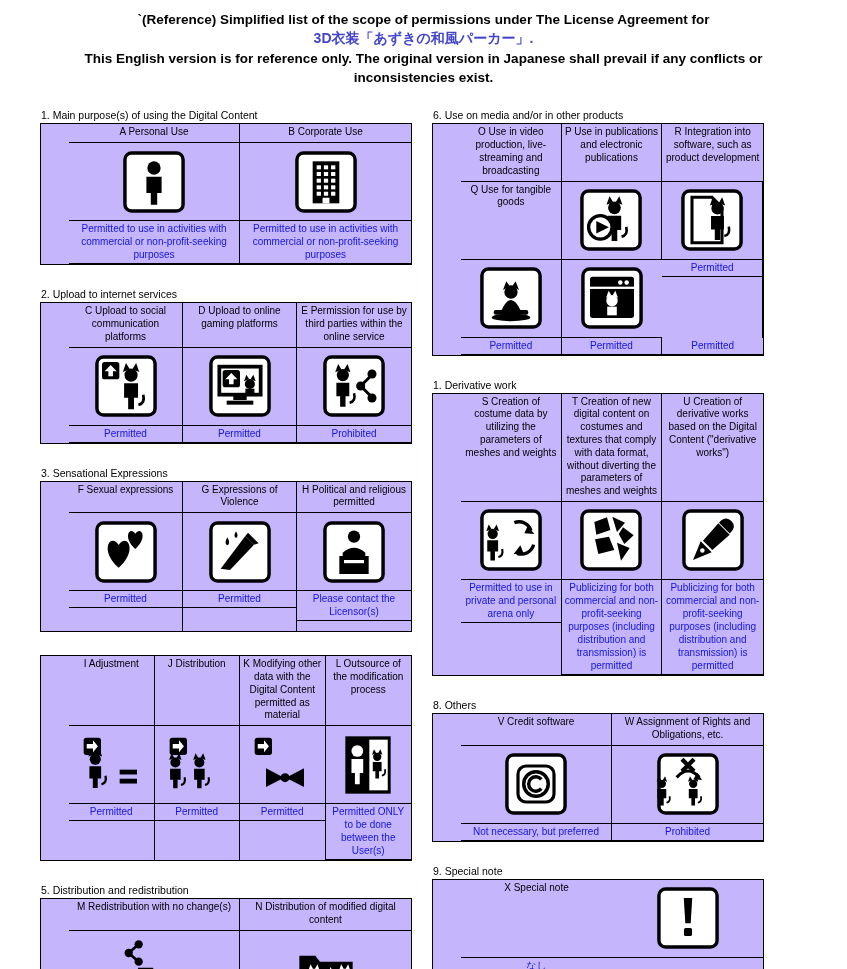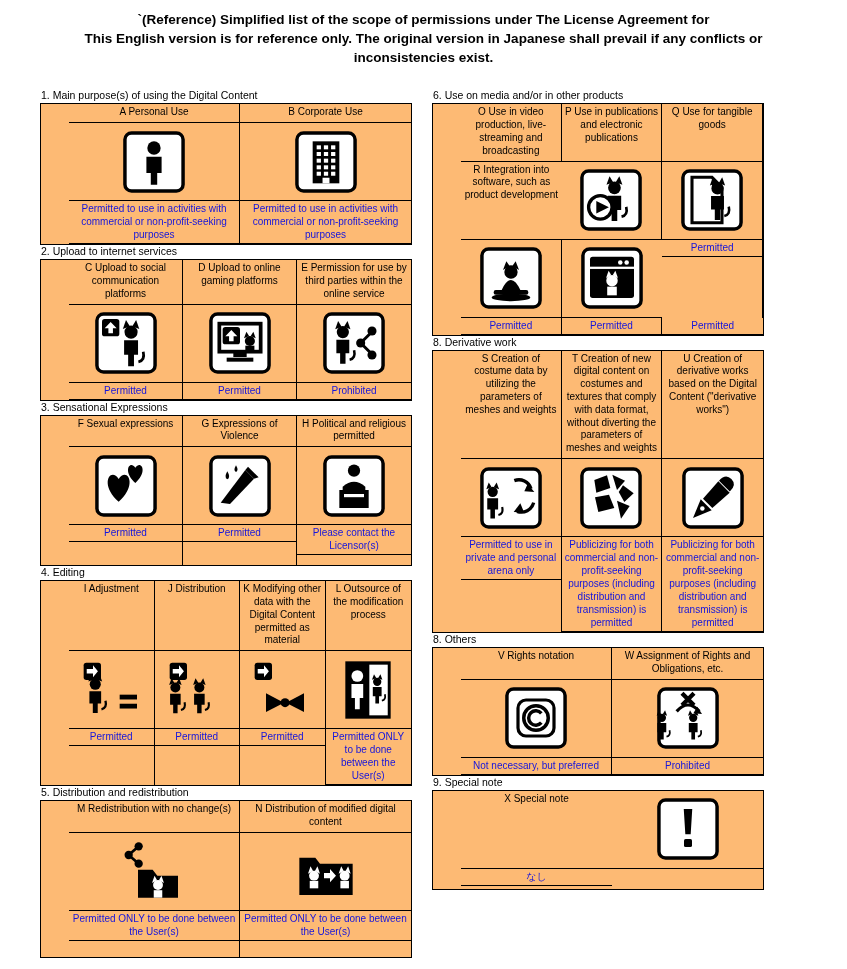--- a/index.html
+++ b/index.html
@@ -14,24 +14,24 @@
   .header { text-align:center; font-weight:bold; line-height:1.42; margin:0 35px 22px; }
   .header .line1 { font-size:13.5px; }
   .header .line2 { font-size:14px; color:var(--accent,#4444cc); }
   .header .line3 { font-size:13.5px; margin:0 10px; }
 
   .cols { display:flex; align-items:flex-start; padding-left:40px; gap:20px; }
   .col { display:flex; flex-direction:column; }
   .col.left  { width:372px; }
   .col.right { width:332px; }
 
-  .section { margin-bottom:0; }
+  .section { margin-bottom:23px; }
   .section-title { font-size:10.5px; margin:0 0 2px 1px; }
 
-  .grid { display:grid; border:1px solid #000; background:#fdba74;padding-left:28px; }
+  .grid { display:grid; border:1px solid #000; background:#c4b5fd;padding-left:28px; }
   .cell { border-right:1px solid #000; border-bottom:1px solid #000; min-width:0; }
   .cell.last-col { border-right:none; }
 
   .label-cell { font-size:10px; line-height:1.28; text-align:center; padding:2px 3px 3px; }
   .icon-cell { display:flex; align-items:center; justify-content:center; min-height:78px; padding:4px 2px; }
   .icon svg { display:block; }
 
   .status-cell { border-bottom:none; display:flex; flex-direction:column; }
   .status-text {
     color:var(--blue,#1414dd);
@@ -42,20 +42,21 @@
   [data-name="section-3"] .status-cell { min-height:40px; }
   [data-name="section-9"] .status-cell { min-height:20px; }
 </style>
 </head>
 <body>
 
 <div class="page" data-name="license-permission-sheet">
 
   <div class="header" data-name="document-title">
     <div class="line1" data-name="title-line-1">`(Reference) Simplified list of the scope of permissions under The License Agreement for</div>
+    <div class="line2" data-name="title-line-2">3D衣装「あずきの和風パーカー」.</div>
     <div class="line3" data-name="title-line-3">This English version is for reference only. The original version in Japanese shall prevail if any conflicts or inconsistencies exist.</div>
   </div>
 
   <div class="cols" data-name="content-columns">
     <div class="col left" data-name="column-left">
         <div class="section" data-name="section-1">
           <div class="section-title" data-name="section-title-1">1. Main purpose(s) of using the Digital Content</div>
           <div class="grid" data-name="permission-table-1" style="grid-template-columns: repeat(2, 1fr);">
             <div class="cell label-cell" data-name="permission-label-A">A Personal Use</div>
             <div class="cell label-cell last-col" data-name="permission-label-B">B Corporate Use</div>
@@ -211,21 +212,20 @@
             </div>
             <div class="cell status-cell" data-name="status-cell-G">
               <div class="status-text" data-name="status-text-G">Permitted</div>
             </div>
             <div class="cell status-cell last-col" data-name="status-cell-H">
               <div class="status-text" data-name="status-text-H">Please contact the Licensor(s)</div>
             </div>
           </div>
         </div>
         <div class="section" data-name="section-4">
-          <div class="section-title" data-name="section-title-4">4. Editing</div>
           <div class="grid" data-name="permission-table-4" style="grid-template-columns: repeat(4, 1fr);">
             <div class="cell label-cell" data-name="permission-label-I">I Adjustment</div>
             <div class="cell label-cell" data-name="permission-label-J">J Distribution</div>
             <div class="cell label-cell" data-name="permission-label-K">K Modifying other data with the Digital Content permitted as material</div>
             <div class="cell label-cell last-col" data-name="permission-label-L">L Outsource of the modification process</div>
             <div class="cell icon-cell" data-name="icon-cell-I">
               <span class="icon" data-name="modify-equal-icon">
                 <svg viewBox="0 0 48 48" width="64" height="64" fill="#000">
                   <rect x="3.5" y="3.5" width="13" height="13" rx="2"></rect>
                   <polygon fill="#fff" points="5.8,8.3 10.5,8.3 10.5,5.5 14.2,10 10.5,14.5 10.5,11.7 5.8,11.7"></polygon>
@@ -355,22 +355,22 @@
             </div>
           </div>
         </div>
       </div>
     <div class="col right" data-name="column-right">
         <div class="section" data-name="section-6">
           <div class="section-title" data-name="section-title-6">6. Use on media and/or in other products</div>
           <div class="grid" data-name="permission-table-6" style="grid-template-columns: repeat(3, 1fr);">
             <div class="cell label-cell" data-name="permission-label-O">O Use in video production, live-streaming and broadcasting</div>
             <div class="cell label-cell" data-name="permission-label-P">P Use in publications and electronic publications</div>
+            <div class="cell label-cell last-col" data-name="permission-label-R">R Integration into software, such as product development</div>
             <div class="cell label-cell" data-name="permission-label-Q">Q Use for tangible goods</div>
-            <div class="cell label-cell last-col" data-name="permission-label-R">R Integration into software, such as product development</div>
             <div class="cell icon-cell" data-name="icon-cell-O">
               <span class="icon" data-name="video-play-icon">
                 <svg viewBox="0 0 48 48" width="64" height="64" fill="#000">
                   <rect x="2.2" y="2.2" width="43.6" height="43.6" rx="5" fill="#fff" stroke="#000" stroke-width="2.6"></rect>
                   <g transform="translate(4.5,2) scale(0.92)">
                     <polygon points="17.5,11.5 20,4.5 23,9.5"></polygon>
                     <polygon points="25,9.5 28,4.5 30.5,11.5"></polygon>
                     <circle cx="24" cy="14" r="5.2"></circle>
                     <path d="M18.5 20.5h11v11.5h-3.2v9h-4.6v-9h-3.2z"></path>
                     <path d="M29.8 37.5q5.4-1.2 3.8-8" fill="none" stroke="#000" stroke-width="2.2"></path>
@@ -434,21 +434,21 @@
             </div>
             <div class="cell status-cell" data-name="status-cell-Q">
               <div class="status-text" data-name="status-text-Q">Permitted</div>
             </div>
             <div class="cell status-cell last-col" data-name="status-cell-R">
               <div class="status-text" data-name="status-text-R">Permitted</div>
             </div>
           </div>
         </div>
         <div class="section" data-name="section-7">
-          <div class="section-title" data-name="section-title-7">8. Derivative work</div>
+          <div class="section-title" data-name="section-title-7">1. Derivative work</div>
           <div class="grid" data-name="permission-table-7" style="grid-template-columns: repeat(3, 1fr);">
             <div class="cell label-cell" data-name="permission-label-S">S Creation of costume data by utilizing the parameters of meshes and weights</div>
             <div class="cell label-cell" data-name="permission-label-T">T Creation of new digital content on costumes and textures that comply with data format, without diverting the parameters of meshes and weights</div>
             <div class="cell label-cell last-col" data-name="permission-label-U">U Creation of derivative works based on the Digital Content ("derivative works")</div>
             <div class="cell icon-cell" data-name="icon-cell-S">
               <span class="icon" data-name="costume-recycle-icon">
                 <svg viewBox="0 0 48 48" width="64" height="64" fill="#000">
                   <rect x="2.2" y="2.2" width="43.6" height="43.6" rx="5" fill="#fff" stroke="#000" stroke-width="2.6"></rect>
                   <g transform="translate(-7.5,9) scale(0.74)">
                     <polygon points="17.5,11.5 20,4.5 23,9.5"></polygon>
@@ -494,21 +494,21 @@
               <div class="status-text" data-name="status-text-T">Publicizing for both commercial and non-profit-seeking purposes (including distribution and transmission) is permitted</div>
             </div>
             <div class="cell status-cell last-col" data-name="status-cell-U">
               <div class="status-text" data-name="status-text-U">Publicizing for both commercial and non-profit-seeking purposes (including distribution and transmission) is permitted</div>
             </div>
           </div>
         </div>
         <div class="section" data-name="section-8">
           <div class="section-title" data-name="section-title-8">8. Others</div>
           <div class="grid" data-name="permission-table-8" style="grid-template-columns: repeat(2, 1fr);">
-            <div class="cell label-cell" data-name="permission-label-V">V Rights notation</div>
+            <div class="cell label-cell" data-name="permission-label-V">V Credit software</div>
             <div class="cell label-cell last-col" data-name="permission-label-W">W Assignment of Rights and Obligations, etc.</div>
             <div class="cell icon-cell" data-name="icon-cell-V">
               <span class="icon" data-name="copyright-icon">
                 <svg viewBox="0 0 48 48" width="64" height="64" fill="#000">
                   <rect x="2.2" y="2.2" width="43.6" height="43.6" rx="5" fill="#fff" stroke="#000" stroke-width="2.6"></rect>
                   <rect x="10.5" y="10.5" width="27" height="27" rx="6" fill="none" stroke="#000" stroke-width="2.4"></rect>
                   <circle cx="24" cy="24" r="9.2" fill="none" stroke="#000" stroke-width="2.6"></circle>
                   <path d="M28 20.5a5.4 5.4 0 1 0 0 7" fill="none" stroke="#000" stroke-width="2.6"></path>
                 </svg>
               </span>

